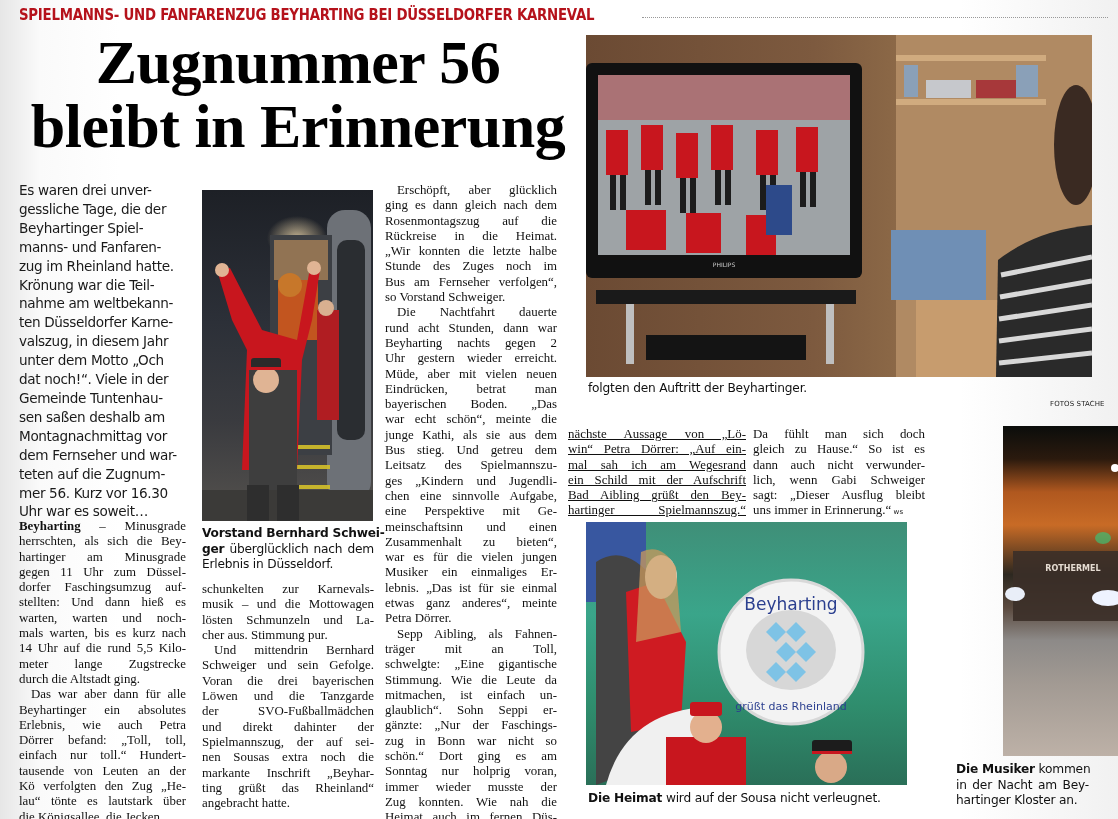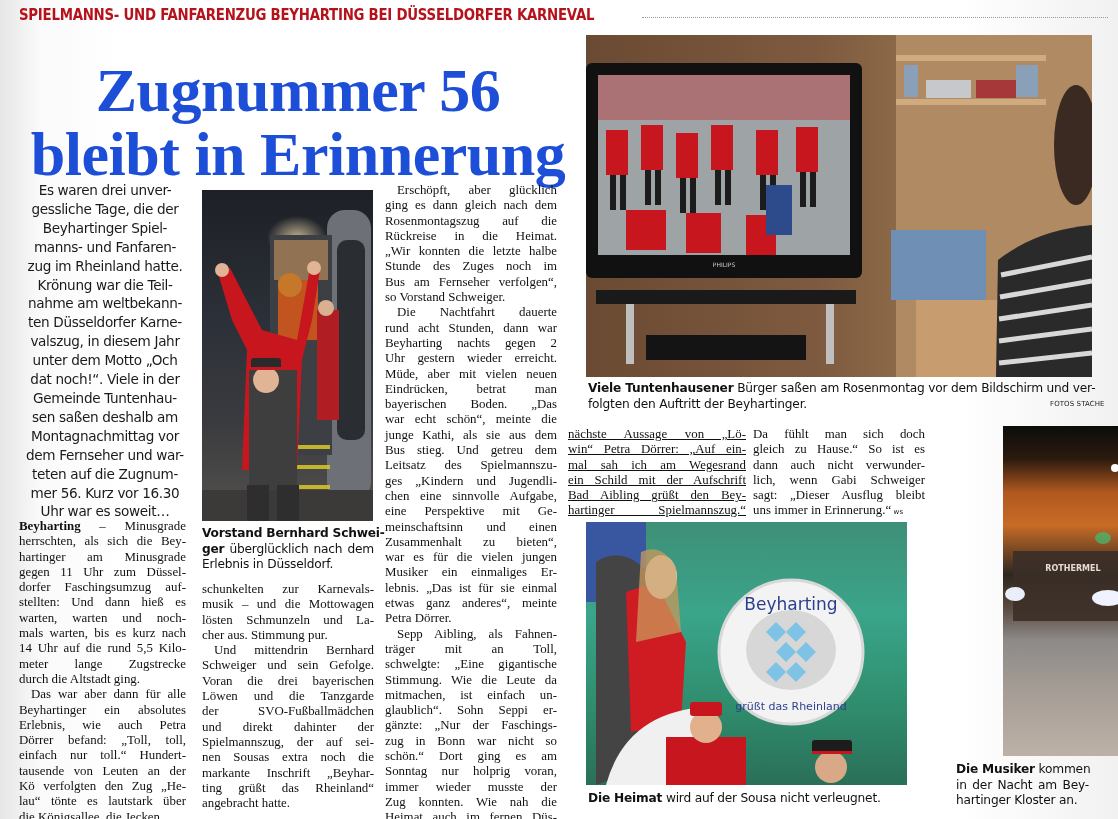--- a/index.html
+++ b/index.html
@@ -23,33 +23,31 @@
   .kicker-rule {
     left: 642px; top: 17px; width: 466px; height: 0;
     border-top: 1px dotted #999;
   }
 
   
   .headline {
     left: 18px; top: 30px; width: 560px;
     text-align: center;
     font-family: "Liberation Serif", "DejaVu Serif", serif;
-    font-size: 62px; line-height: 64px; color: #1d4ed8;
+    font-size: 62px; line-height: 64px; color: #000000;
     letter-spacing: -0.5px;
-    margin-top: 28px;
   }
   .headline span { display: block; white-space: nowrap; }
 
   
   .intro {
     left: 19px; top: 181px; width: 172px;
     font-family: "DejaVu Sans", "Liberation Sans", sans-serif;
     font-size: 13.6px; line-height: 18.9px; color: #1a1a1a;
     letter-spacing: -0.35px;
-    text-align: center;
   }
   .intro span { display: block; white-space: nowrap; }
 
   
   .col {
     font-family: "Liberation Serif", "DejaVu Serif", serif;
     font-size: 12.9px; line-height: 15.3px; color: #111;
     text-align: justify; text-align-last: justify;
   }
   .col span { display: block; white-space: nowrap; }
@@ -226,21 +224,20 @@
     <rect x="180" y="150" width="26" height="50" fill="#2d4a8a"></rect>
     <rect x="12" y="40" width="252" height="45" fill="#b54a4d" opacity="0.55"></rect>
     <text x="138" y="232" font-size="6" fill="#ccc" text-anchor="middle" font-family="DejaVu Sans, sans-serif">PHILIPS</text>
     <rect x="10" y="255" width="260" height="14" fill="#1a1a1a"></rect>
     <rect x="40" y="269" width="8" height="60" fill="#bfbfbf"></rect>
     <rect x="240" y="269" width="8" height="60" fill="#bfbfbf"></rect>
     <rect x="60" y="300" width="160" height="25" fill="#141414"></rect>
   </svg>
 </div>
 <div class="abs caption cap2">
-  <span><b>Viele Tuntenhausener</b><span style="display:inline"> Bürger saßen am Rosenmontag vor dem Bildschirm und ver-</span></span>
   <span>folgten den Auftritt der Beyhartinger.</span>
 </div>
 <div class="abs credit">FOTOS STACHE</div>
 
 <div class="abs photo photo-sousa">
   <svg width="321" height="263" viewBox="0 0 321 263">
     <rect x="0" y="0" width="60" height="80" fill="#3857a0"></rect>
     <path d="M10 40 Q40 20 70 60 L100 230 L10 263 Z" fill="#444"></path>
     <path d="M40 70 L70 60 L100 120 L95 200 L45 210 Z" fill="#cf1b22"></path>
     <ellipse cx="75" cy="55" rx="16" ry="22" fill="#f2f2f2"></ellipse>

